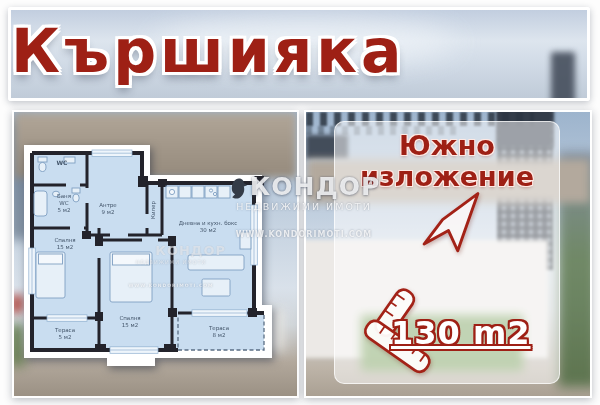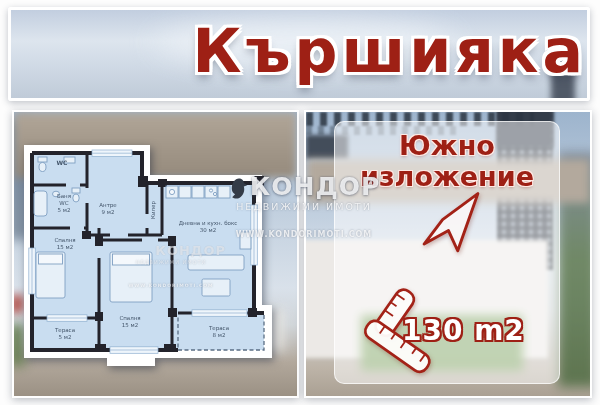--- a/index.html
+++ b/index.html
@@ -13,21 +13,21 @@
   .banner{
     position:absolute;left:8px;top:7px;width:582px;height:94px;
     border:3px solid #fff;border-radius:3px;
     background:linear-gradient(180deg,#c2cedf 0%,#dde5ee 35%,#cfd9e5 65%,#c0cbd8 100%);
     box-shadow:0 2px 7px rgba(30,40,60,.28);
     overflow:hidden;
   }
   .banner .tower-blur{position:absolute;right:12px;top:42px;width:24px;height:55px;background:#3d4654;filter:blur(3px);opacity:.85;border-radius:2px;}
   .banner .cloud{position:absolute;left:25%;top:10px;width:300px;height:45px;background:#eef3f8;filter:blur(14px);opacity:.8;border-radius:50%;}
   .title{
-    position:absolute;left:0;right:0;top:6px;text-align:right;
+    position:absolute;left:0;right:0;top:6px;text-align:left;
     font-size:60px;font-weight:bold;letter-spacing:4px;color:var(--accent-red);
     text-shadow:
       -3px -3px 0 #fff, 3px -3px 0 #fff, -3px 3px 0 #fff, 3px 3px 0 #fff,
       -3px 0 0 #fff, 3px 0 0 #fff, 0 -3px 0 #fff, 0 3px 0 #fff,
       0 6px 9px rgba(40,50,70,.4);
   }
 
   
   .panel{position:absolute;top:110px;height:288px;border:2px solid #fff;box-shadow:0 2px 8px rgba(30,40,60,.3);overflow:hidden;}
   .panel-left{left:12px;width:287px;background:linear-gradient(180deg,#9fb6cf 0%,#c6d3e1 40%,#d9e1ea 62%,#cfd4d8 75%,#b2a89c 88%,#9b9184 100%);}
@@ -80,23 +80,24 @@
   }
   .exposure{
     position:absolute;top:8px;left:0;right:0;text-align:center;
     font-size:27px;line-height:31px;font-weight:bold;color:var(--accent-red);
     text-shadow:-1px -1px 0 #ffe9e4,1px -1px 0 #ffe9e4,-1px 1px 0 #ffe9e4,1px 1px 0 #ffe9e4,0 2px 3px rgba(150,60,50,.35);
   }
   svg.arrow{position:absolute;left:74px;top:62px;width:84px;height:94px;filter:drop-shadow(1px 2px 2px rgba(120,40,30,.35));}
   .area-row{position:absolute;left:8px;top:162px;width:212px;height:100px;}
   svg.ruler{position:absolute;left:0;top:0;width:100px;height:100px;z-index:1;filter:drop-shadow(1px 2px 2px rgba(120,40,30,.3));}
   .area-text{
-    position:absolute;left:59px;top:30px;z-index:2;
-    font-size:28px;font-weight:bold;color:#fff;letter-spacing:1px;
+    position:absolute;left:48px;top:30px;z-index:2;
+    font-size:32px;font-weight:bold;color:#fff;letter-spacing:1px;
     text-shadow:-2px -2px 0 var(--accent-red),2px -2px 0 var(--accent-red),-2px 2px 0 var(--accent-red),2px 2px 0 var(--accent-red),-2px 0 0 var(--accent-red),2px 0 0 var(--accent-red),0 -2px 0 var(--accent-red),0 2px 0 var(--accent-red);
+    text-decoration:underline;
   }
 
   
   .wm{position:absolute;left:233px;top:174px;width:142px;z-index:5;text-align:center;color:rgba(255,255,255,.82);}
   .wm-row{display:flex;align-items:flex-end;justify-content:center;gap:2px;}
   .wm-brand{font-size:25px;font-weight:bold;letter-spacing:1px;line-height:26px;
     text-shadow:0 0 2px rgba(70,80,100,.55),0 1px 3px rgba(60,70,90,.4);text-align:right;}
   .wm-tag{font-size:9.5px;letter-spacing:2px;margin-top:1px;text-shadow:0 0 2px rgba(70,80,100,.5);text-align:center;}
   .wm-site{font-size:8px;font-weight:bold;letter-spacing:1px;margin-top:18px;color:rgba(255,255,255,.78);text-shadow:0 0 2px rgba(70,80,100,.5);}
   .wm-plan{position:absolute;left:116px;top:244px;width:110px;z-index:4;text-align:center;color:rgba(255,255,255,.65);opacity:.85;}

